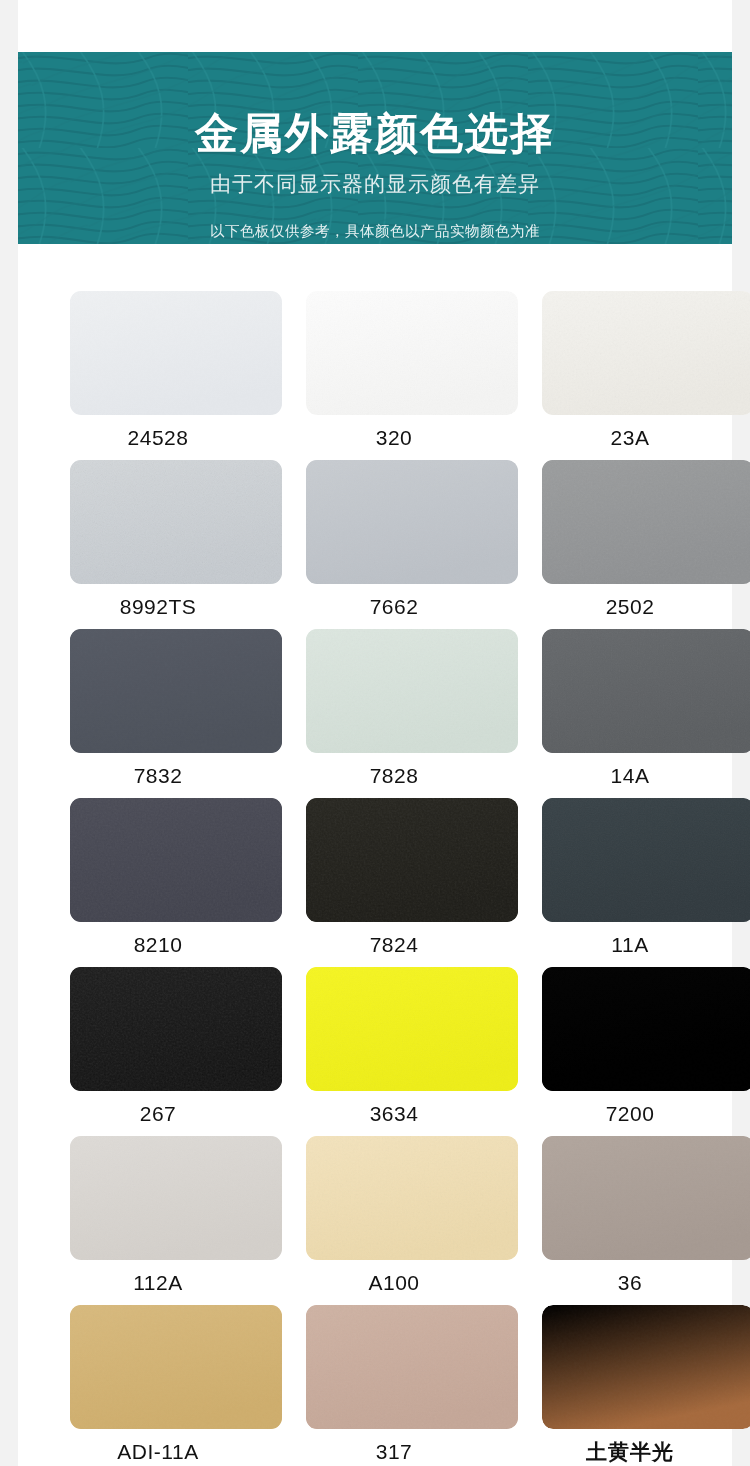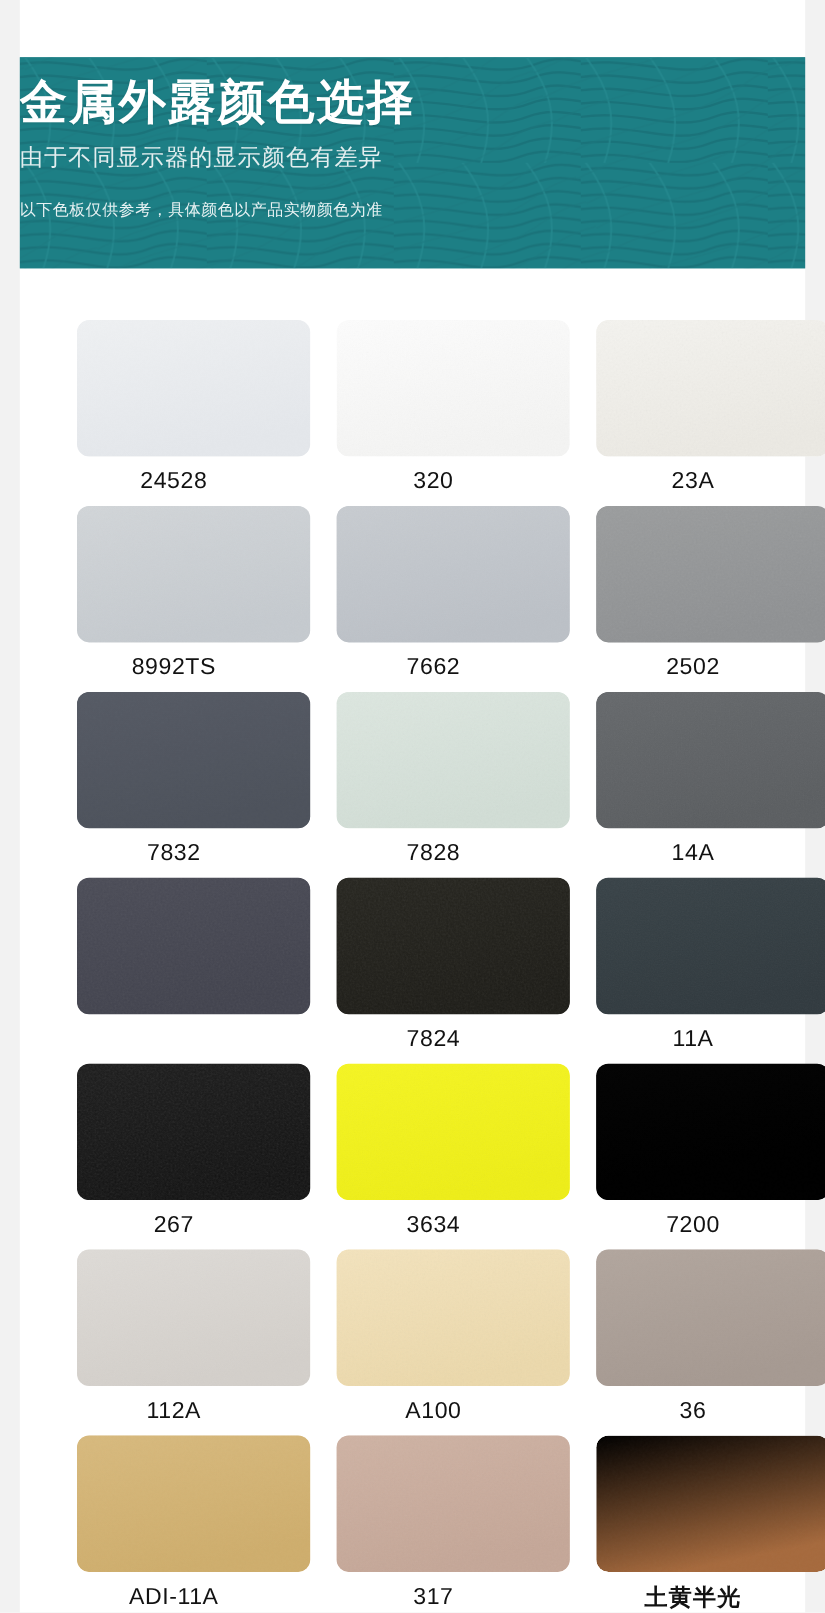--- a/index.html
+++ b/index.html
@@ -49,23 +49,23 @@
     inset: 0;
     opacity: 1;
   }
 
   .banner-inner {
     position: relative;
     z-index: 2;
     height: 100%;
     display: flex;
     flex-direction: column;
-    align-items: flex-start;
+    align-items: center;
     justify-content: flex-start;
-    padding-top: 20px;
+    padding-top: 60px;
   }
 
   .banner-title {
     font-size: 43px;
     font-weight: bold;
     color: #ffffff;
     letter-spacing: 2px;
     line-height: 1;
     text-shadow: 0 1px 2px rgba(0,0,0,0.10);
   }
@@ -363,20 +363,21 @@
       </linearGradient>
       <filter id="ftx9" x="0" y="0" width="100%" height="100%">
                 <feTurbulence type="fractalNoise" baseFrequency="0.55" numOctaves="4" seed="122"></feTurbulence>
              <feColorMatrix type="saturate" values="0"></feColorMatrix>
               </filter>
     </defs>
     <rect x="0" y="0" width="212" height="124" rx="11" fill="url(#gtx9)"></rect>
     <rect x="0" y="0" width="212" height="124" rx="11" filter="url(#ftx9)" opacity="0.07"></rect>
   </svg>
         </div>
+        <div class="chip-label">8210</div>
       </div>
       <div class="cell">
         <div class="chip" style="background: rgb(38, 37, 31);">
           <svg class="chip-tex" viewBox="0 0 212 124" preserveAspectRatio="none" aria-hidden="true">
     <defs>
       <linearGradient id="gtx10" x1="0" y1="0" x2="0.35" y2="1">
         <stop offset="0%" stop-color="#26251f"></stop>
         <stop offset="100%" stop-color="#1d1c17"></stop>
       </linearGradient>
       <filter id="ftx10" x="0" y="0" width="100%" height="100%">

